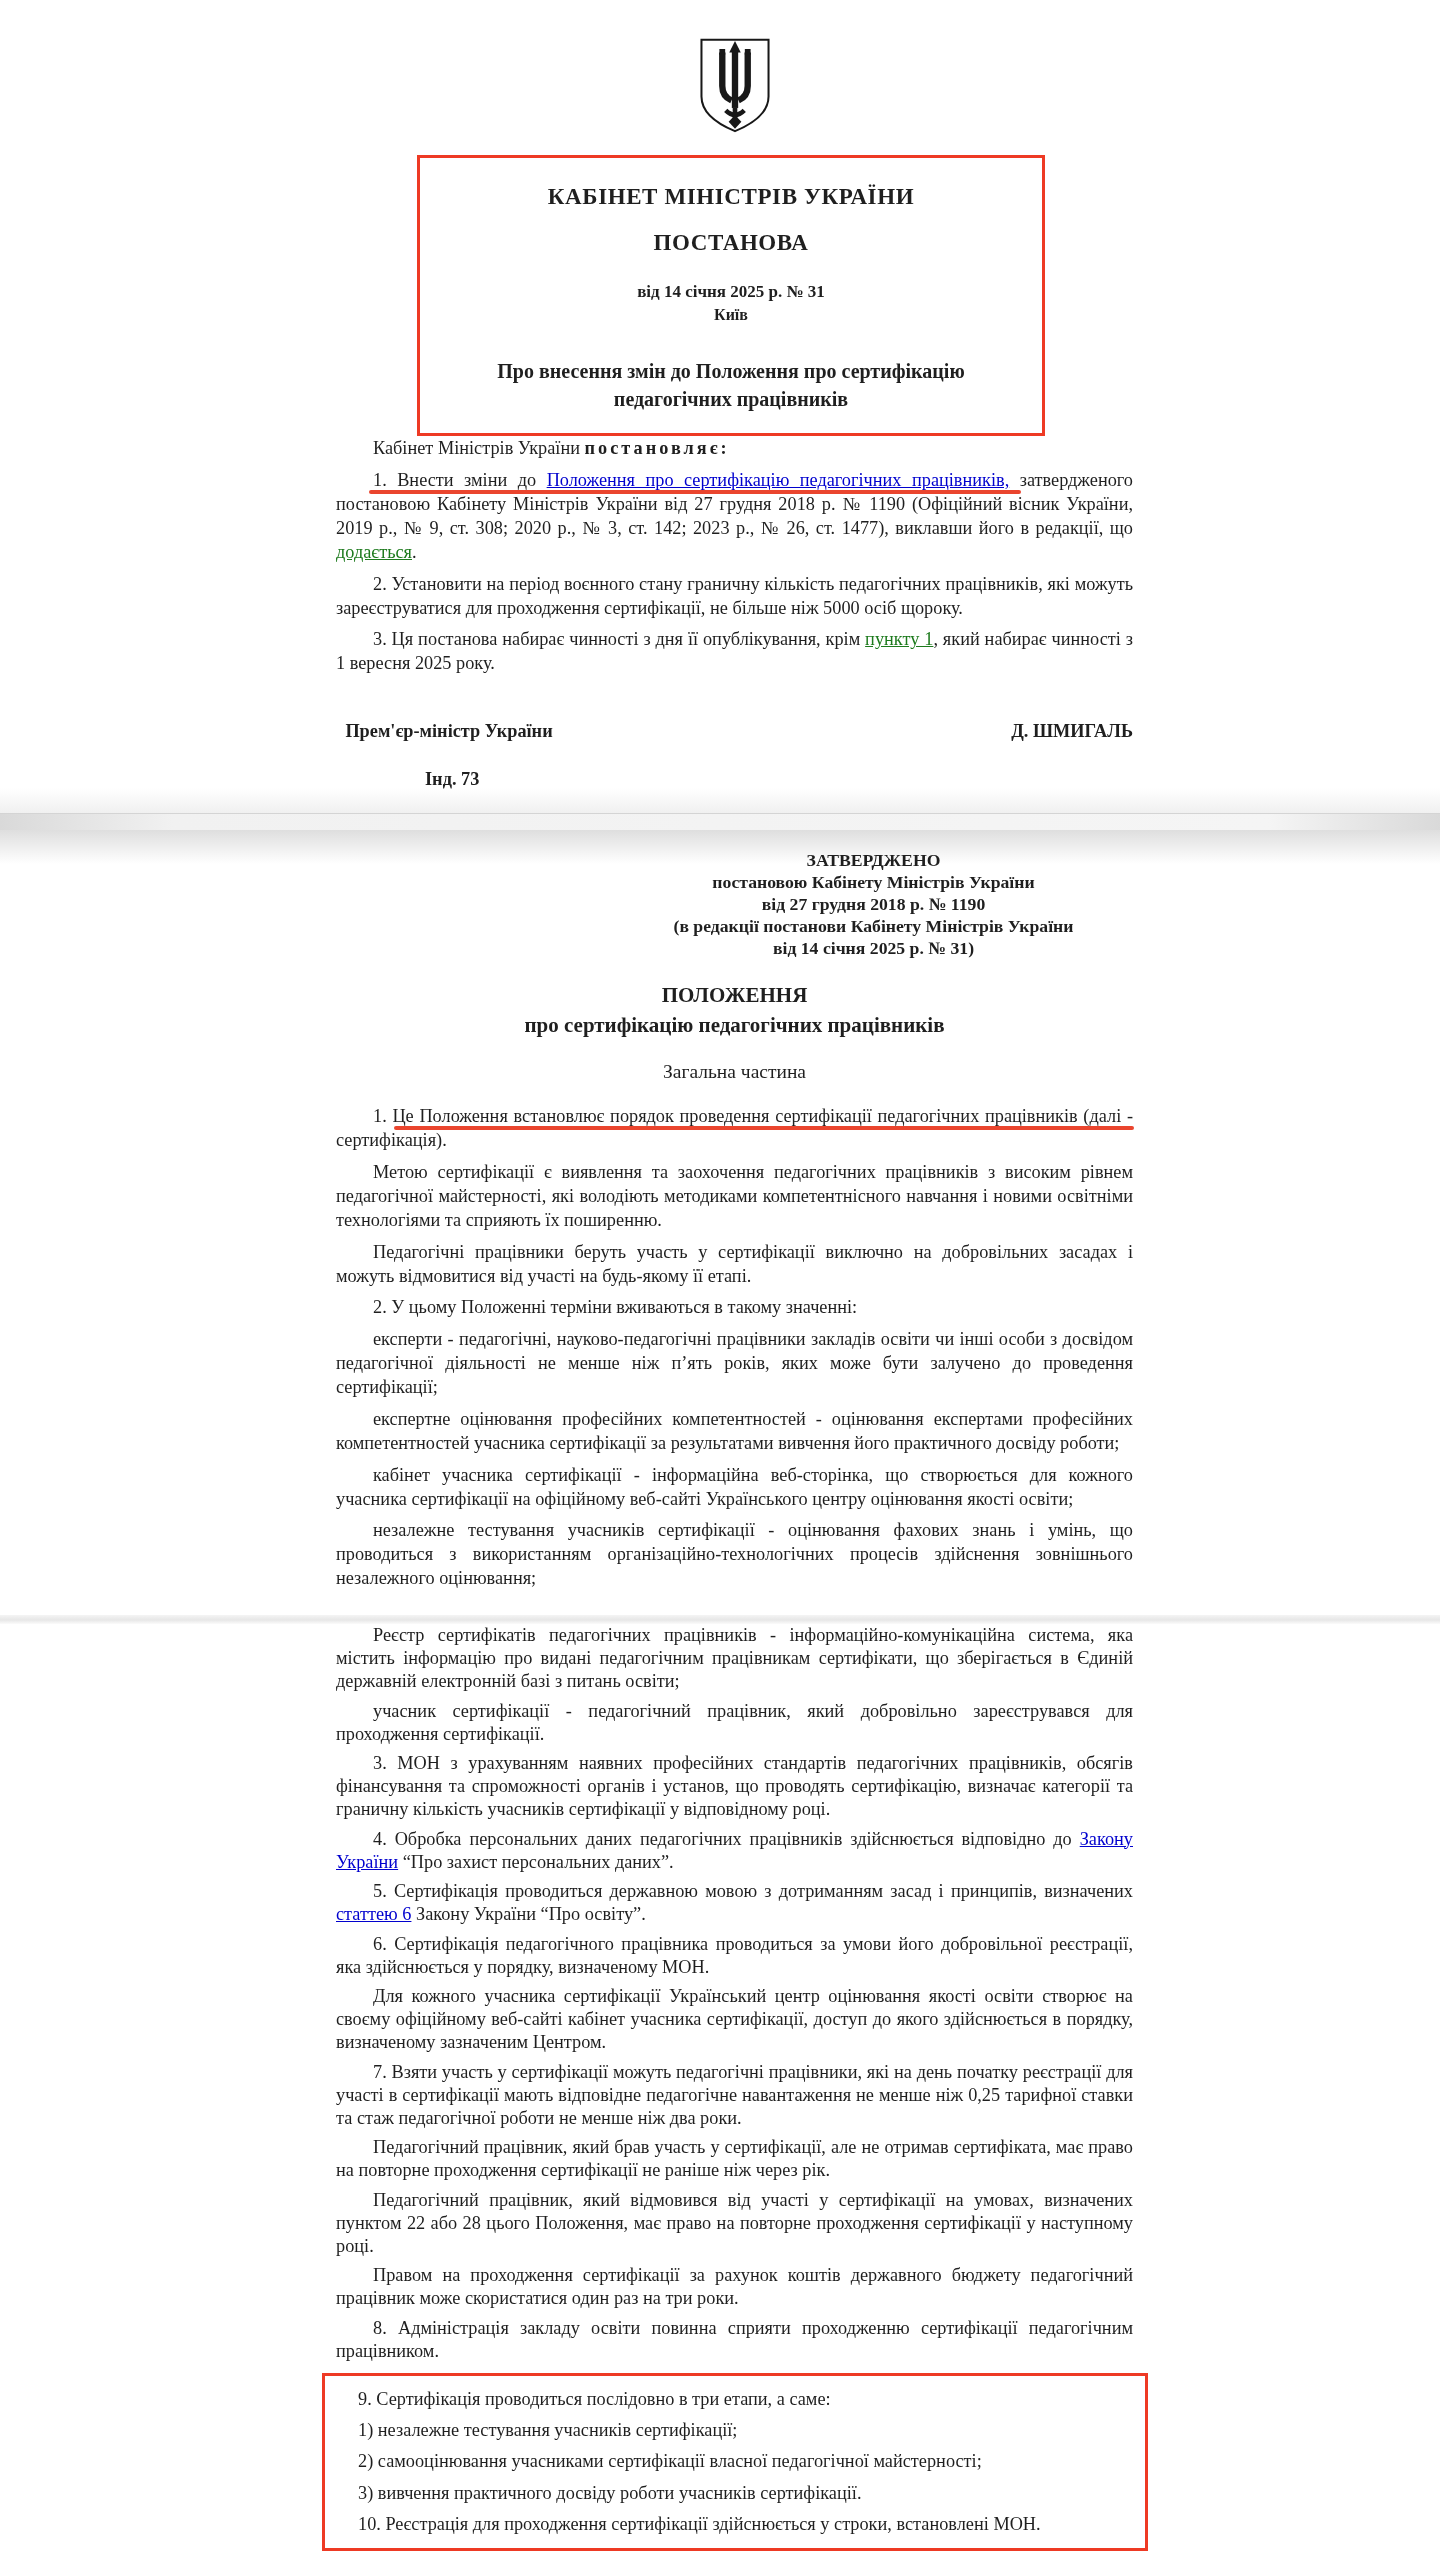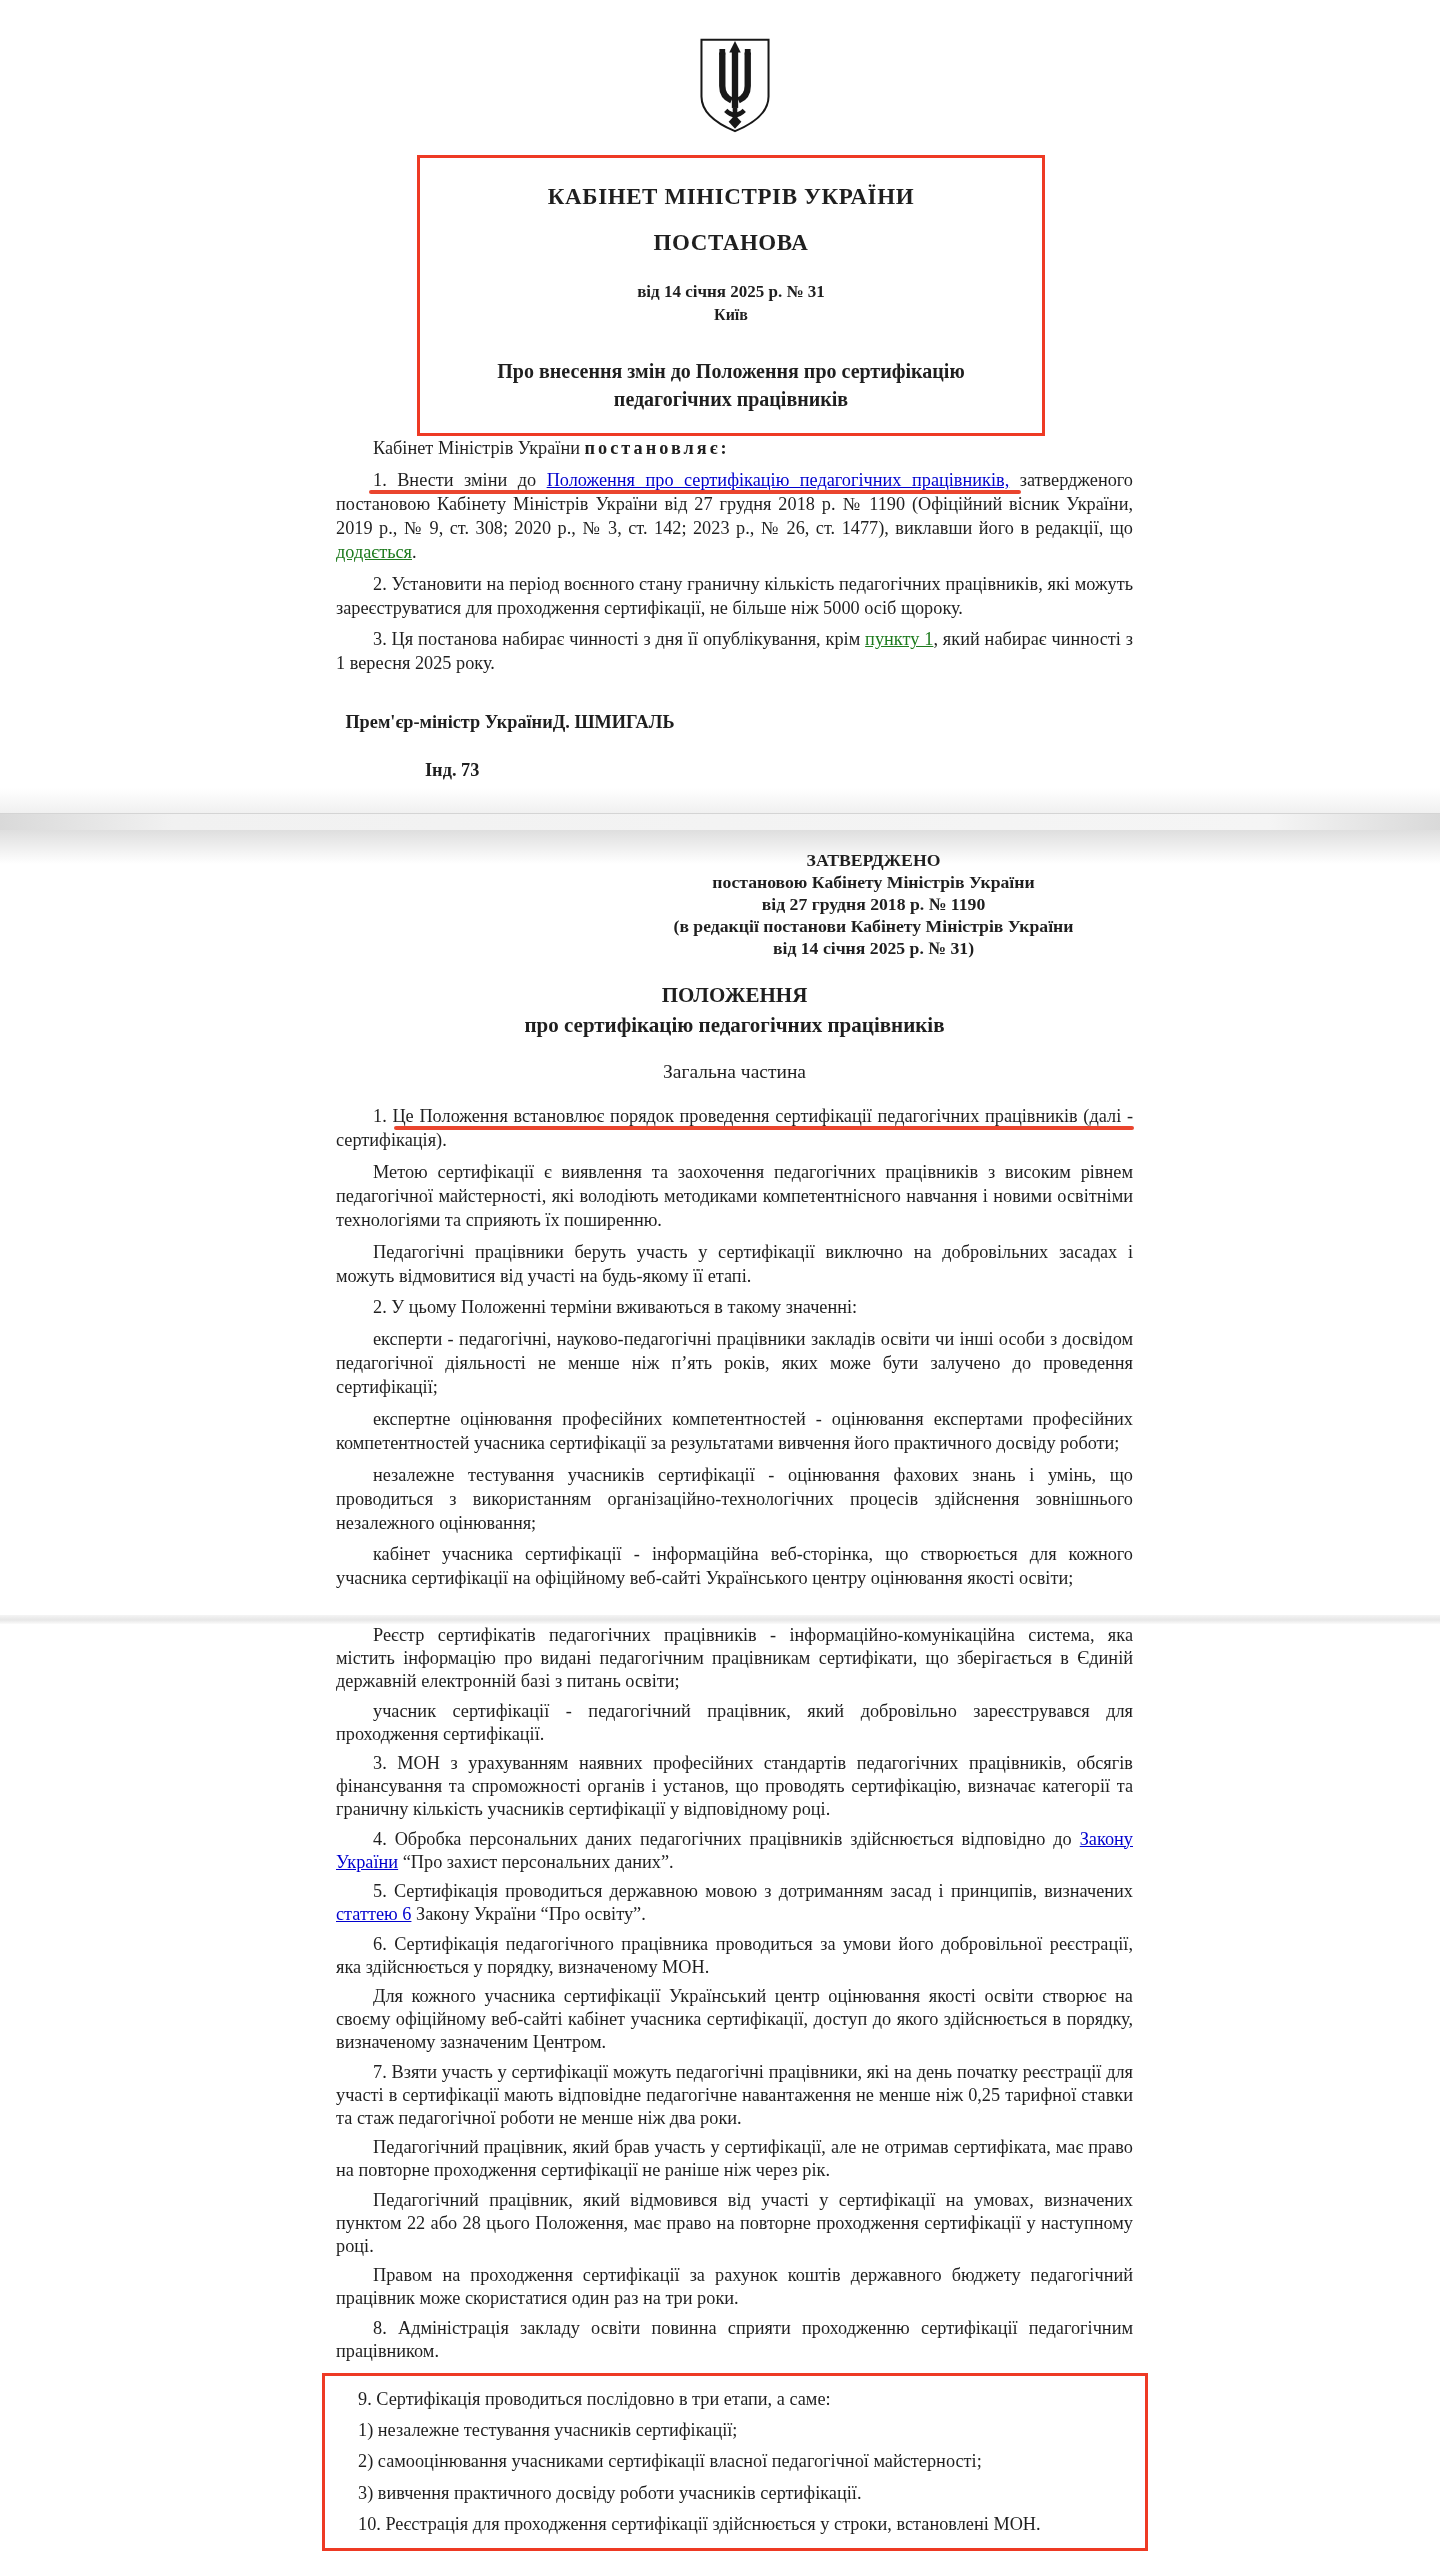--- a/index.html
+++ b/index.html
@@ -43,21 +43,21 @@
   .preamble{margin-top:27px;}
   .lsp{font-weight:bold;letter-spacing:3px;}
   .rel{position:relative;}
   .ann{position:absolute;background:#e8351c;height:4.1px;border-radius:2.4px;opacity:.92;z-index:3;}
   .ann1{left:33px;top:22px;width:652px;}
   .ann2{left:58px;top:22px;width:740px;}
   a{cursor:pointer;}
   .lb{color:var(--link-blue);text-decoration:underline;}
   .lg{color:var(--link-green);text-decoration:underline;}
 
-  .sig-row{display:flex;font-weight:bold;margin-top:35px;padding-left:9.4px;}
+  .sig-row{display:flex;justify-content:space-between;font-weight:bold;margin-top:44px;padding-left:9.4px;}
   .ind-note{font-weight:bold;margin:23.6px 0 0 89px;}
 
   .approved{width:519px;margin:19px 0 0 auto;text-align:center;font-weight:bold;
             font-size:17.7px;line-height:22px;}
   .reg-title{margin-top:22.4px;text-align:center;font-weight:bold;font-size:21px;line-height:29.5px;}
   .sec-head{margin-top:20px;text-align:center;font-weight:normal;font-size:19.5px;line-height:24px;margin-bottom:20px;}
 
   #page2b{font-size:18.3px;line-height:23px;}
   #page2b p.body-p{margin:0 0 6.5px 0;}
   #page2b .first{margin-top:15.3px;}
@@ -138,22 +138,22 @@
   <div class="sec-head">Загальна частина</div>
 
   <p class="body-p rel"><span class="ann ann2"></span><span>1. Це Положення встановлює порядок проведення сертифікації педагогічних працівників (далі - сертифікація).</span></p>
 
   <p class="body-p">Метою сертифікації є виявлення та заохочення педагогічних працівників з високим рівнем педагогічної майстерності, які володіють методиками компетентнісного навчання і новими освітніми технологіями та сприяють їх поширенню.</p>
   <p class="body-p">Педагогічні працівники беруть участь у сертифікації виключно на добровільних засадах і можуть відмовитися від участі на будь-якому її етапі.</p>
   <p class="body-p nj">2. У цьому Положенні терміни вживаються в такому значенні:</p>
 
   <p class="body-p">експерти - педагогічні, науково-педагогічні працівники закладів освіти чи інші особи з досвідом педагогічної діяльності не менше ніж п’ять років, яких може бути залучено до проведення сертифікації;</p>
   <p class="body-p">експертне оцінювання професійних компетентностей - оцінювання експертами професійних компетентностей учасника сертифікації за результатами вивчення його практичного досвіду роботи;</p>
+  <p class="body-p">кабінет учасника сертифікації - інформаційна веб-сторінка, що створюється для кожного учасника сертифікації на офіційному веб-сайті Українського центру оцінювання якості освіти;</p>
   <p class="body-p">незалежне тестування учасників сертифікації - оцінювання фахових знань і умінь, що проводиться з використанням організаційно-технологічних процесів здійснення зовнішнього незалежного оцінювання;</p>
-  <p class="body-p">кабінет учасника сертифікації - інформаційна веб-сторінка, що створюється для кожного учасника сертифікації на офіційному веб-сайті Українського центру оцінювання якості освіти;</p>
 </div>
 
 <div class="page" id="page2b">
 
   <p class="body-p first">Реєстр сертифікатів педагогічних працівників - інформаційно-комунікаційна система, яка містить інформацію про видані педагогічним працівникам сертифікати, що зберігається в Єдиній державній електронній базі з питань освіти;</p>
   <p class="body-p">учасник сертифікації - педагогічний працівник, який добровільно зареєструвався для проходження сертифікації.</p>
 
   <p class="body-p">3. МОН з урахуванням наявних професійних стандартів педагогічних працівників, обсягів фінансування та спроможності органів і установ, що проводять сертифікацію, визначає категорії та граничну кількість учасників сертифікації у відповідному році.</p>
 
   <p class="body-p"><span>4. Обробка персональних даних педагогічних працівників здійснюється відповідно до </span><a class="lb">Закону України</a><span> “Про захист персональних даних”.</span></p>

